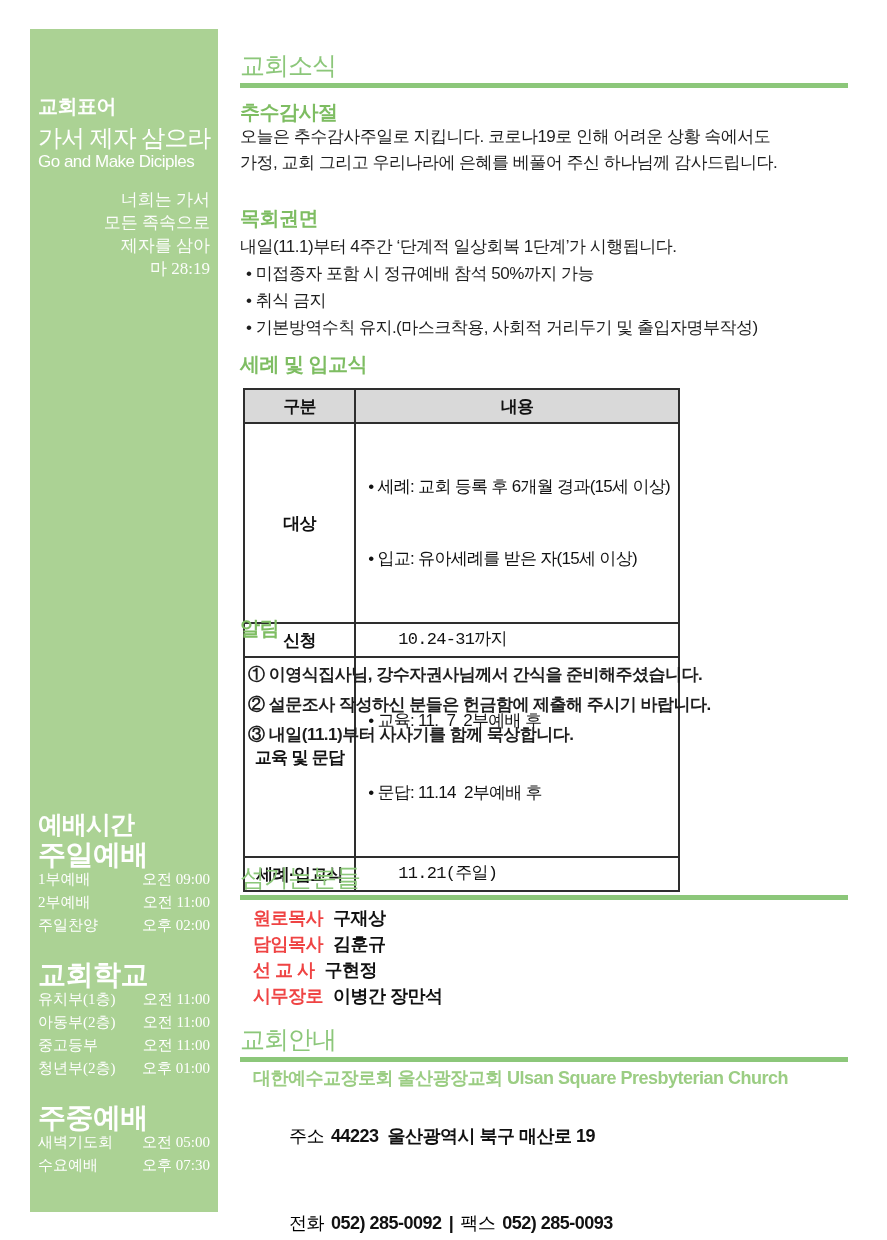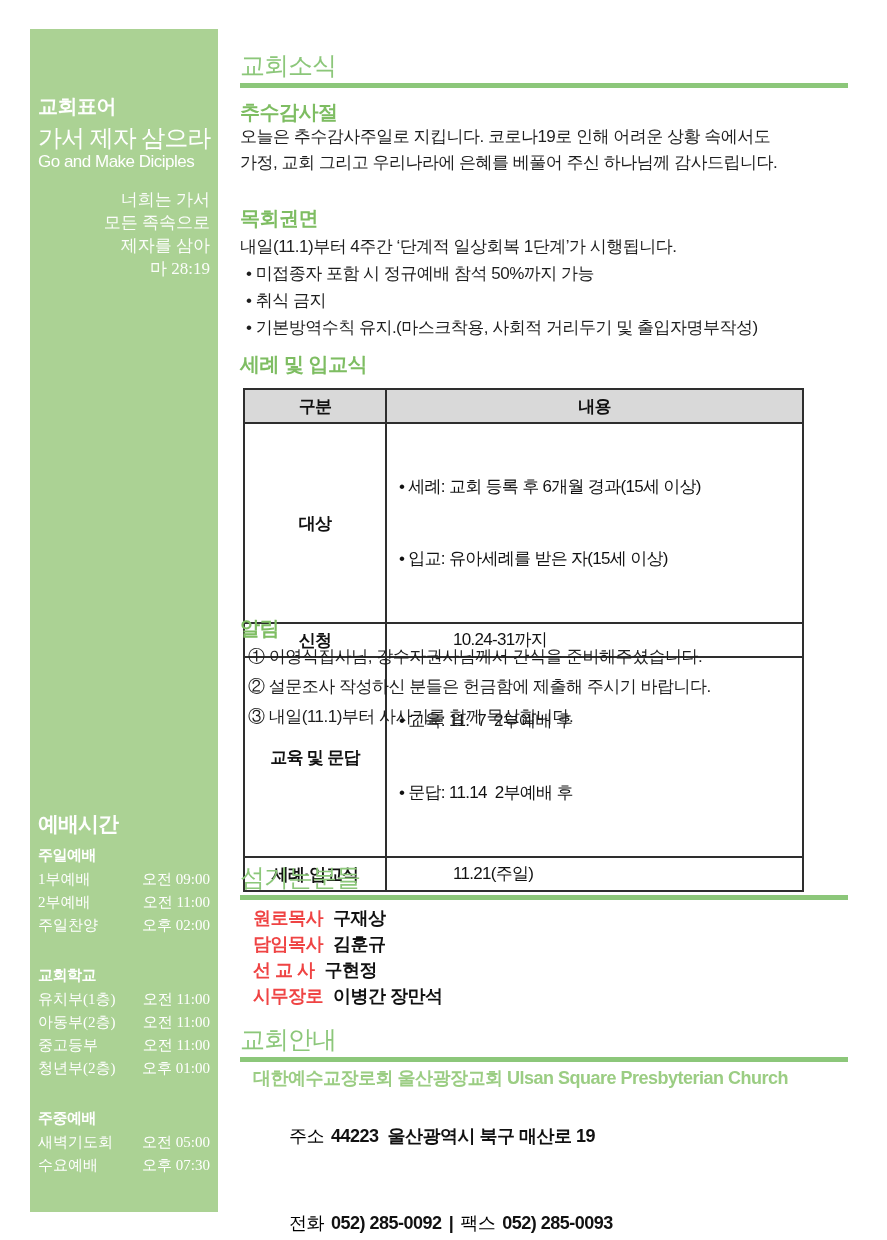--- a/index.html
+++ b/index.html
@@ -9,22 +9,22 @@
   
   .sidebar{position:absolute;left:30px;top:29px;width:188px;height:1183px;
            background:#abd294;color:#ffffff;}
   .sidebar-motto{padding:64px 8px 0 8px;}
   .motto-label{font-size:20px;font-weight:700;letter-spacing:-0.5px;}
   .motto-main{font-size:24px;font-weight:400;letter-spacing:-1px;white-space:nowrap;margin-top:5px;line-height:1.1;}
   .motto-en{font-size:17px;letter-spacing:-0.5px;margin-top:1px;}
   .verse{margin-top:16px;text-align:right;font-family:"Liberation Serif",serif;
          font-size:17px;line-height:23px;color:rgba(255,255,255,0.95);}
   .worship{position:absolute;left:8px;right:8px;top:780px;}
-  .worship-title{font-size:21px;font-weight:700;letter-spacing:-1px;line-height:30px;}
-  .worship-group-name{font-size:15px;font-weight:700;letter-spacing:-0.5px;line-height:26px;margin-top:3px;}
+  .worship-title{font-size:25px;font-weight:700;letter-spacing:-1px;line-height:30px;}
+  .worship-group-name{font-size:28px;font-weight:700;letter-spacing:-0.5px;line-height:26px;margin-top:3px;}
   .worship-group{margin-top:0;}
   .worship-group + .worship-group{margin-top:25px;}
   .worship-row{display:flex;justify-content:space-between;
                font-family:"Liberation Serif",serif;font-size:15px;line-height:23px;}
 
   
   .main{position:absolute;left:240px;top:0;width:608px;}
   .section-header{position:absolute;left:0;width:608px;}
   .section-title{font-size:25px;color:#8cc77a;letter-spacing:-1px;line-height:30px;}
   .section-bar{height:5px;background:#8cc77a;margin-top:3px;}
@@ -36,29 +36,29 @@
   .body-line{font-size:17px;line-height:26px;letter-spacing:-0.5px;white-space:nowrap;color:#1e1e1e;}
   .bullet-list .body-line{padding-left:6px;line-height:27px;}
   .notice-list .body-line{padding-left:8px;line-height:30px;}
 
   #thanksgiving{position:absolute;top:100px;left:0;}
   #pastoral{position:absolute;top:206px;left:0;}
   #pastoral .intro{margin-top:4px;}
   #baptism-heading{position:absolute;top:352px;left:0;}
   #baptism-table{position:absolute;top:388px;left:3px;}
   #notice{position:absolute;top:616px;left:0;}
-  #notice .notice-list{margin-top:2px;}
-
-  table{border-collapse:collapse;width:561px;font-size:17px;letter-spacing:-0.7px;color:#111;}
+  #notice .notice-list{margin-top:20px;font-weight:bold;}
+
+  table{border-collapse:collapse;width:437px;font-size:17px;letter-spacing:-0.7px;color:#111;}
   th,td{border:2px solid #2e2e2e;}
   th{background:#d9d9d9;font-weight:700;height:30px;text-align:center;}
   th.c1,td.label{width:138px;}
   td.label{text-align:center;font-weight:700;height:30px;}
   td.content{padding:3px 8px 3px 12px;line-height:24px;white-space:pre;margin-top:47px;}
-  td.content.indent{padding-left:66px;}
+  td.content.indent{padding-left:42px;font-family:Liberation Mono, monospace;}
 
   #staff-list{position:absolute;top:905px;left:0;}
   .staff-row{display:flex;gap:10px;padding-left:13px;font-size:18px;
              letter-spacing:-0.5px;line-height:26px;}
   .staff-role{color:#ef4444;font-weight:700;}
   .staff-name{color:#111;font-weight:700;}
 
   #info-block{position:absolute;top:1064px;left:0;padding-left:13px;}
   .info-line{font-size:18px;letter-spacing:-0.5px;line-height:29px;white-space:pre;}
   .church-name{color:#9bcd83;font-weight:700;text-align:center;}

